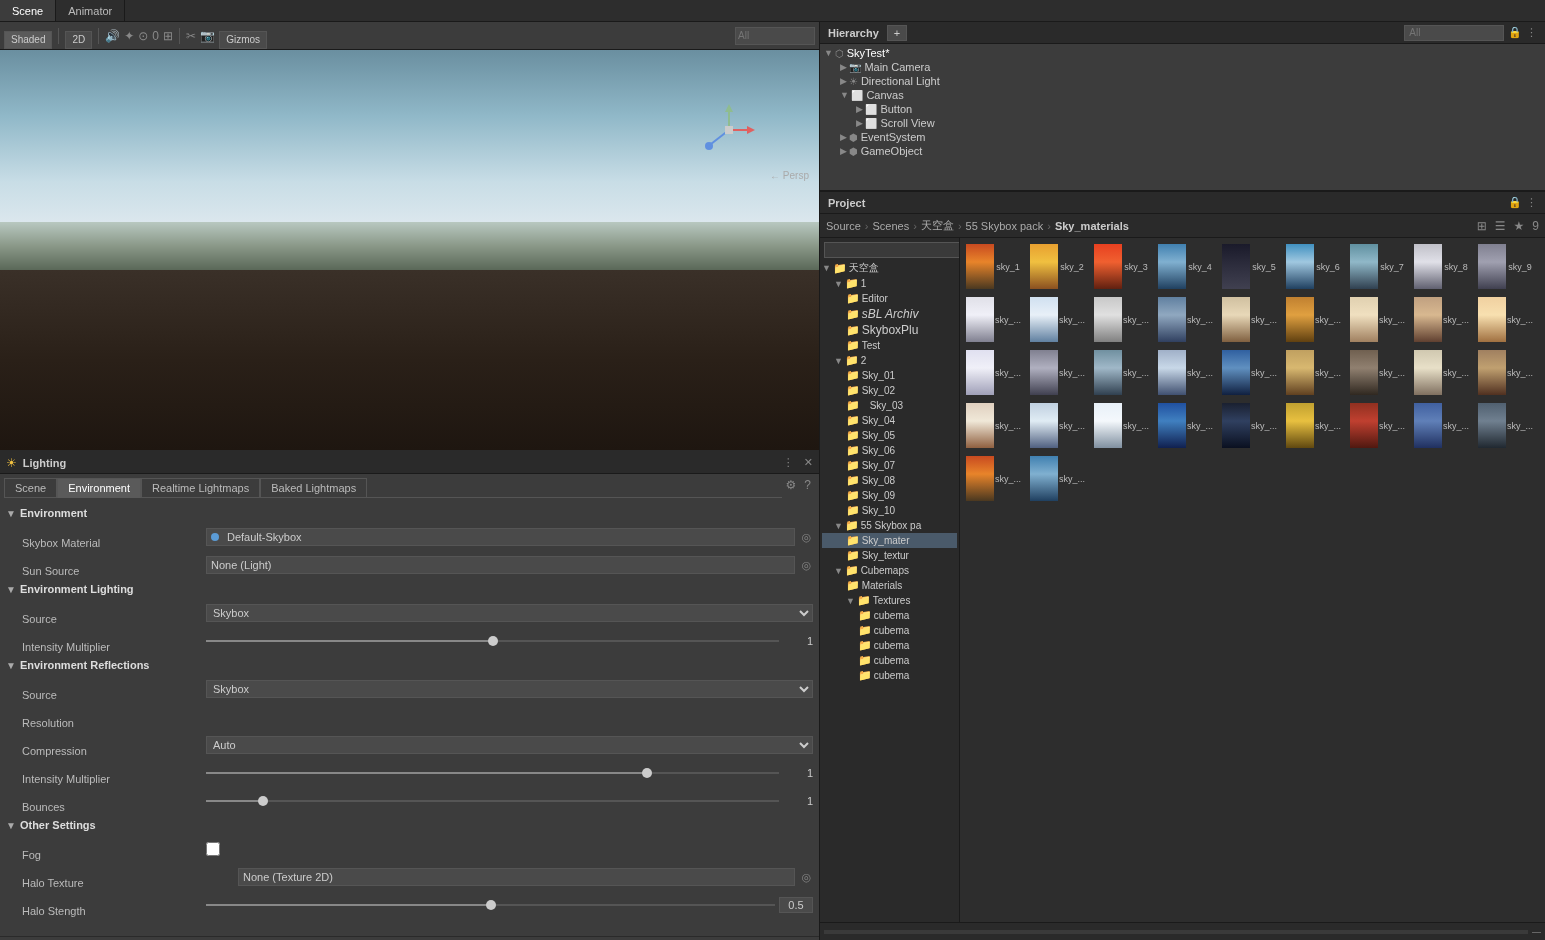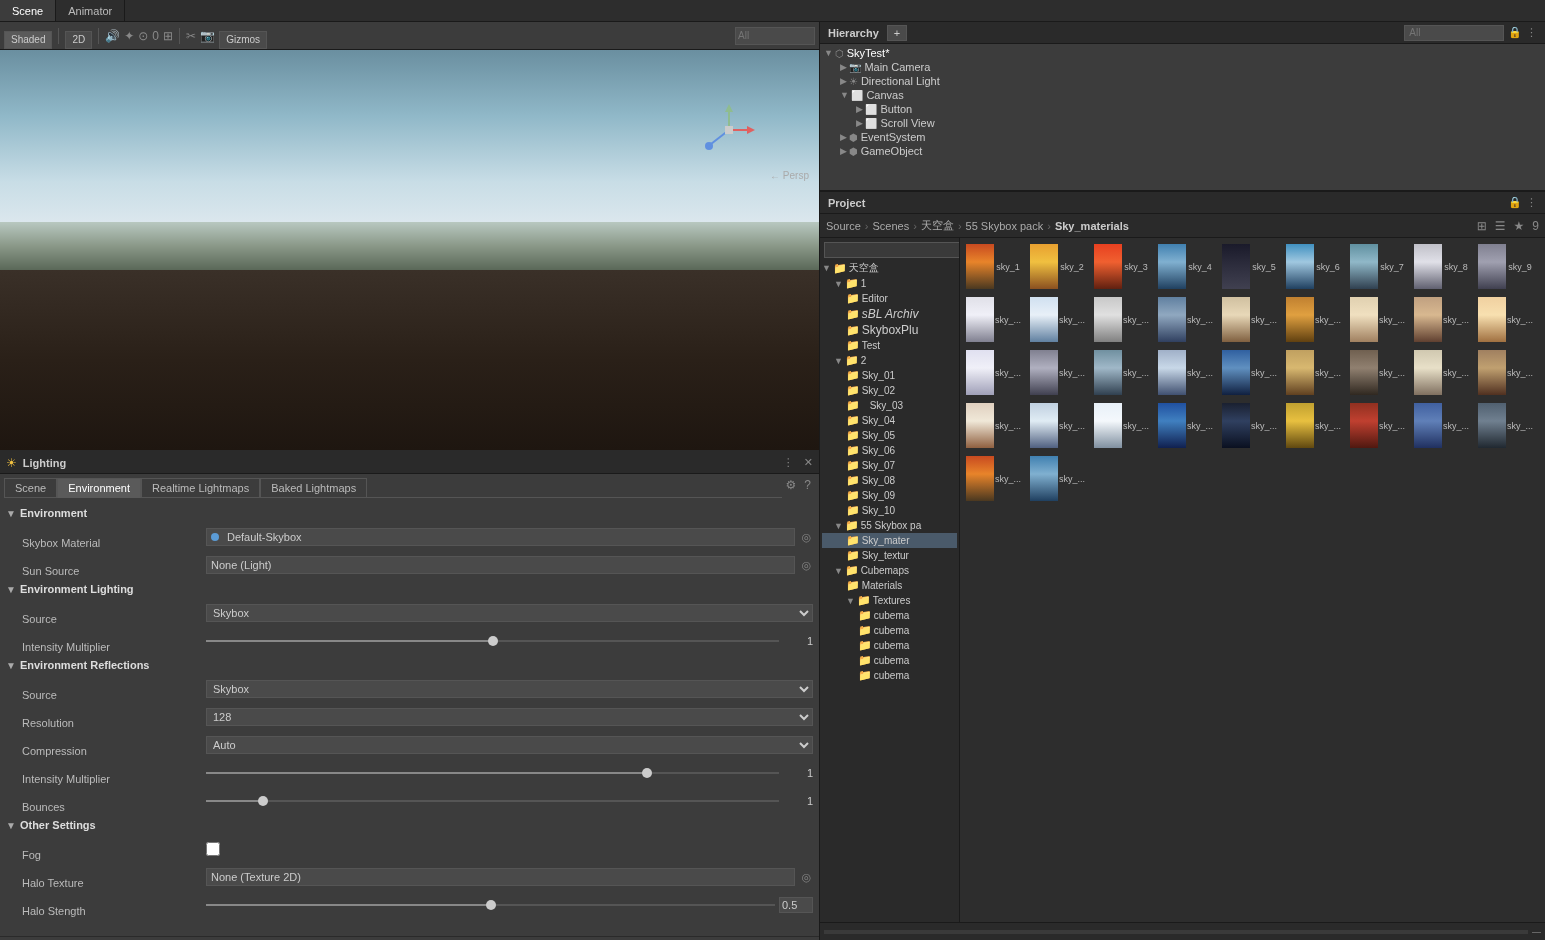--- a/index.html
+++ b/index.html
@@ -275,27 +275,20 @@
           <div class="field-value">
             <select class="field-select">
               <option>Skybox</option>
               <option>Custom</option>
             </select>
           </div>
         </div>
 
         <div class="field-row">
           <span class="field-label">Resolution</span>
-          <div class="field-value">
-            <select class="field-select">
-              <option>128</option>
-              <option>256</option>
-              <option>512</option>
-            </select>
-          </div>
         </div>
 
         <div class="field-row">
           <span class="field-label">Compression</span>
           <div class="field-value">
             <select class="field-select">
               <option>Auto</option>
               <option>Compressed</option>
               <option>Uncompressed</option>
             </select>
@@ -332,35 +325,35 @@
         <div class="field-row">
           <span class="field-label">Fog</span>
           <div class="field-value">
             <input type="checkbox" class="checkbox-field" style="">
           </div>
         </div>
 
         <div class="field-row">
           <span class="field-label">Halo Texture</span>
           <div class="field-value">
-            <div class="field-input-with-icon" style="flex:1;">
+            <div class="field-input-with-icon" style="flex:1;margin-left:32px;">
               <span class="field-text">None (Texture 2D)</span>
             </div>
             <span class="field-icon-btn">◎</span>
           </div>
         </div>
 
         <div class="field-row">
           <span class="field-label">Halo Stength</span>
           <div class="slider-container">
             <div class="slider-track">
               <div class="slider-fill" style="width:50%"></div>
               <div class="slider-thumb" style="left:calc(50% - 5px)"></div>
             </div>
-            <input class="fullslider-value" value="0.5" style="width: 34px; background: rgb(74, 74, 74); border: 1px solid rgb(85, 85, 85); color: rgb(204, 204, 204); font-size: 11px; height: 16px; text-align: left;">
+            <input class="fullslider-value" value="0.5" style="width: 34px; background: rgb(74, 74, 74); border: 1px solid rgb(85, 85, 85); color: rgb(204, 204, 204); font-size: 11px; height: 16px; text-align: center;">
           </div>
         </div>
       </div>
 
       <div style="padding:4px 6px; border-top:1px solid #2a2a2a; background:#3c3c3c;">
         
         
         
         
       </div>

